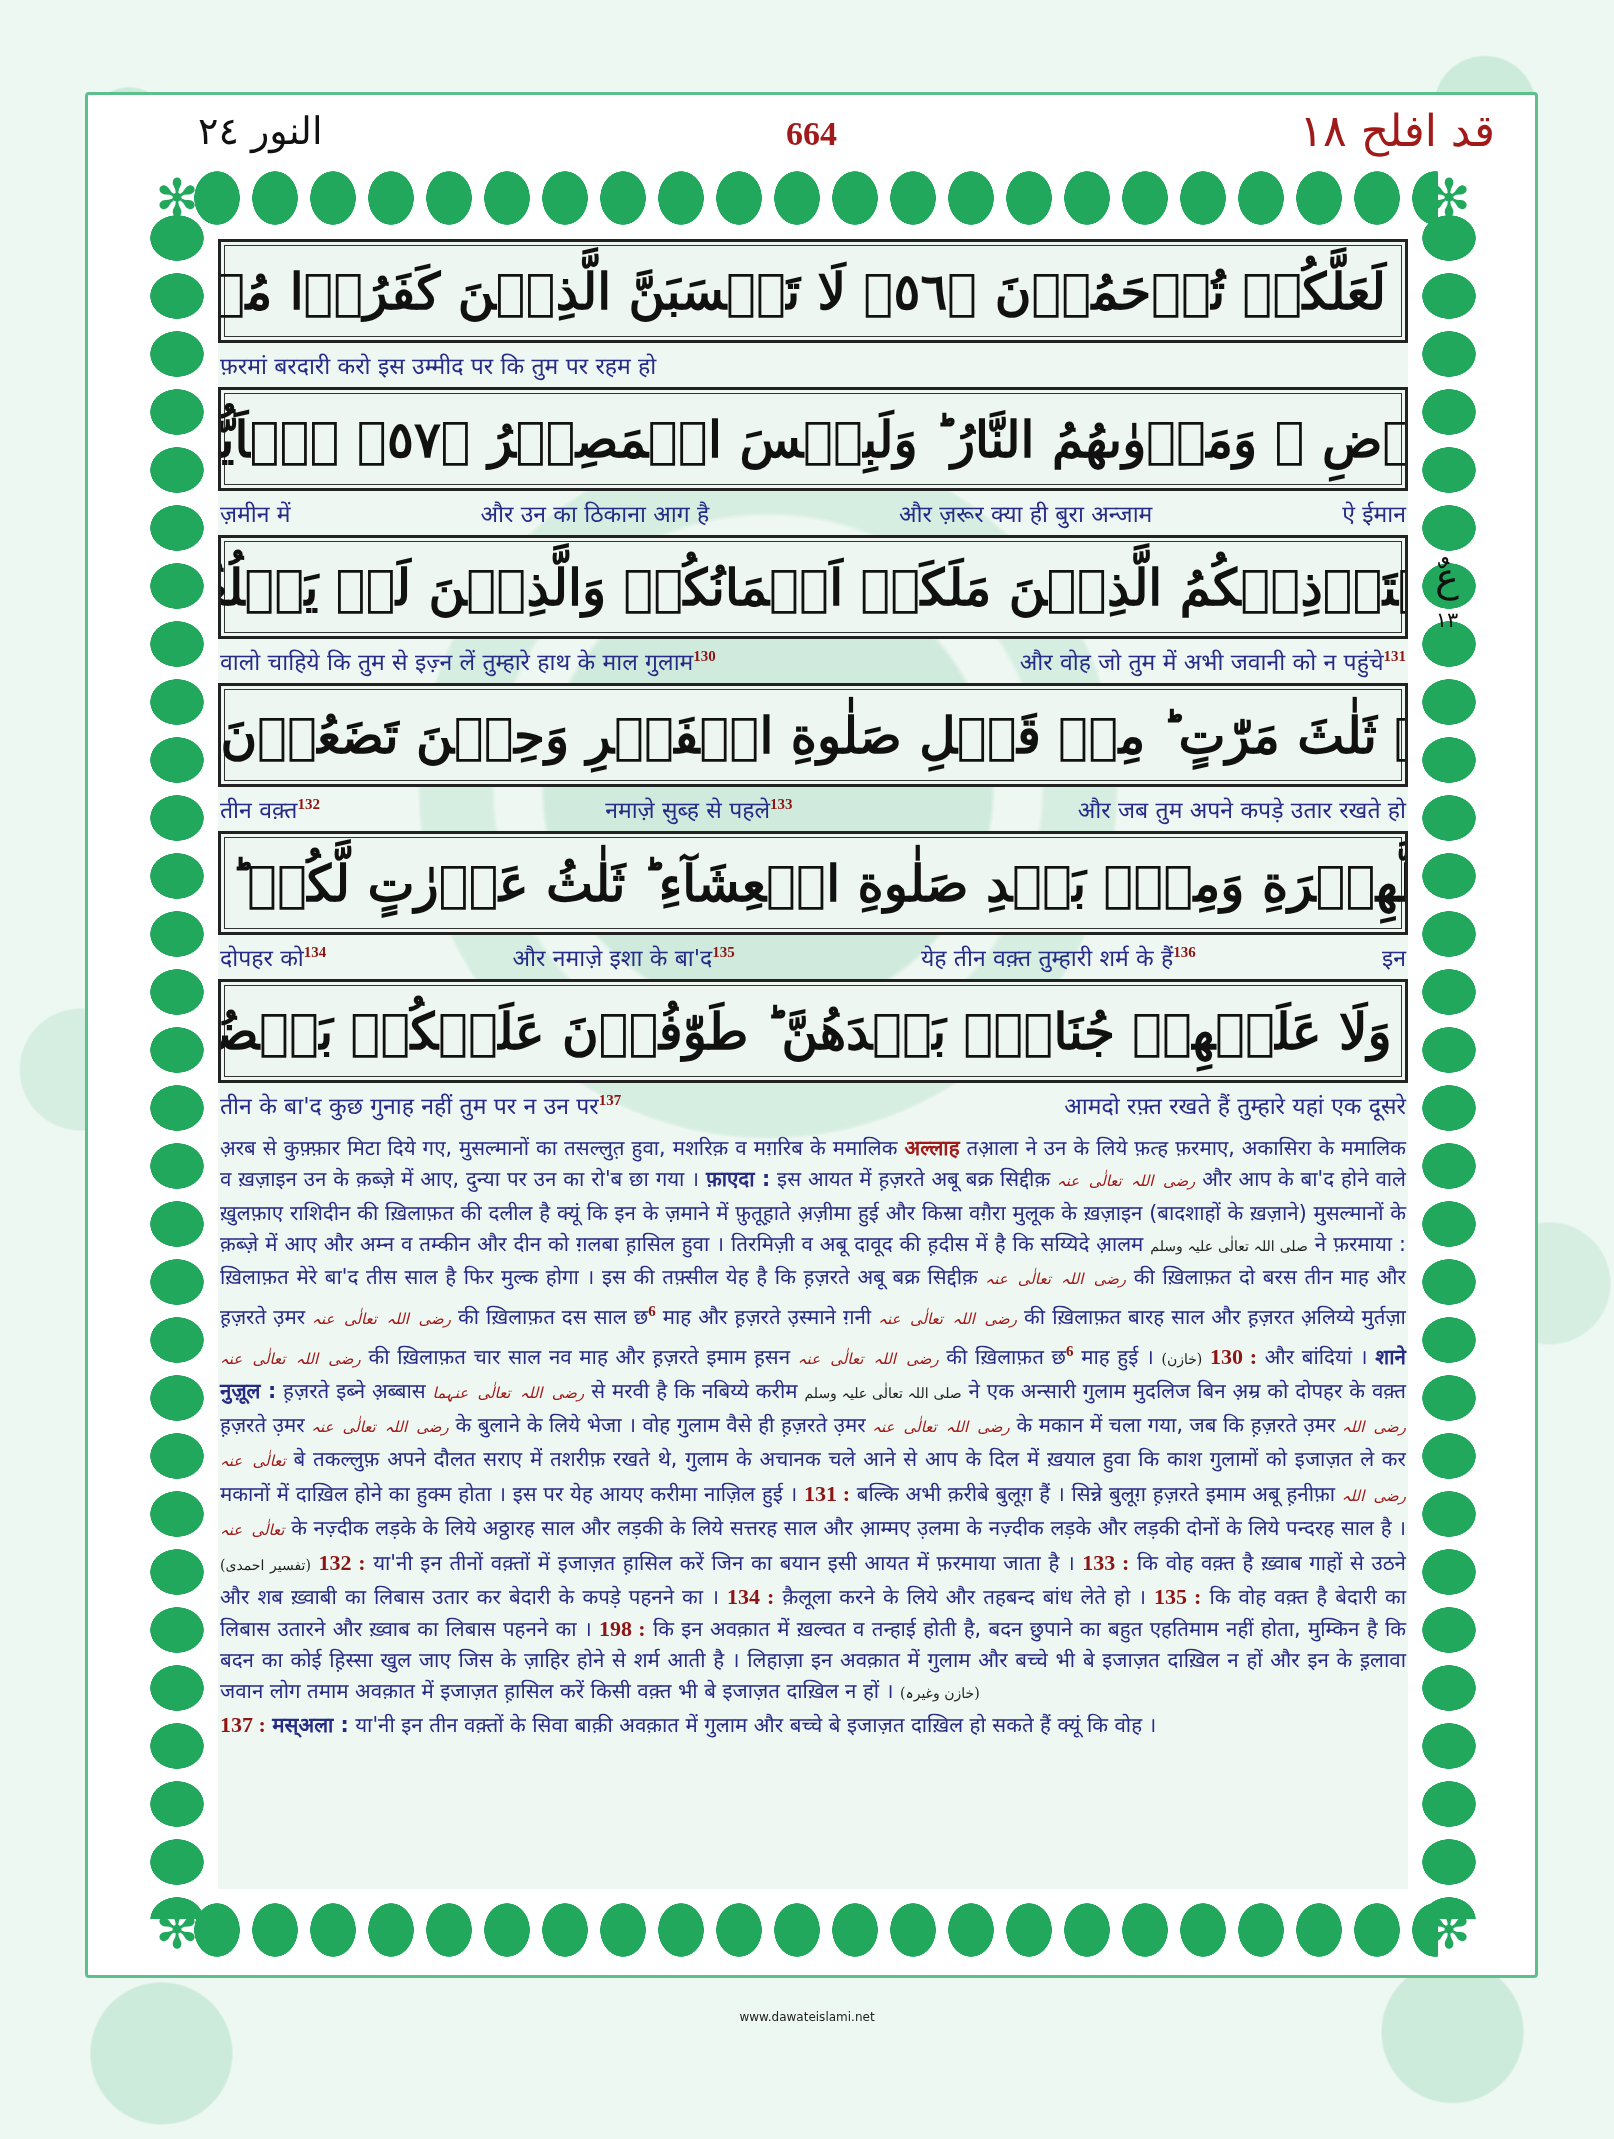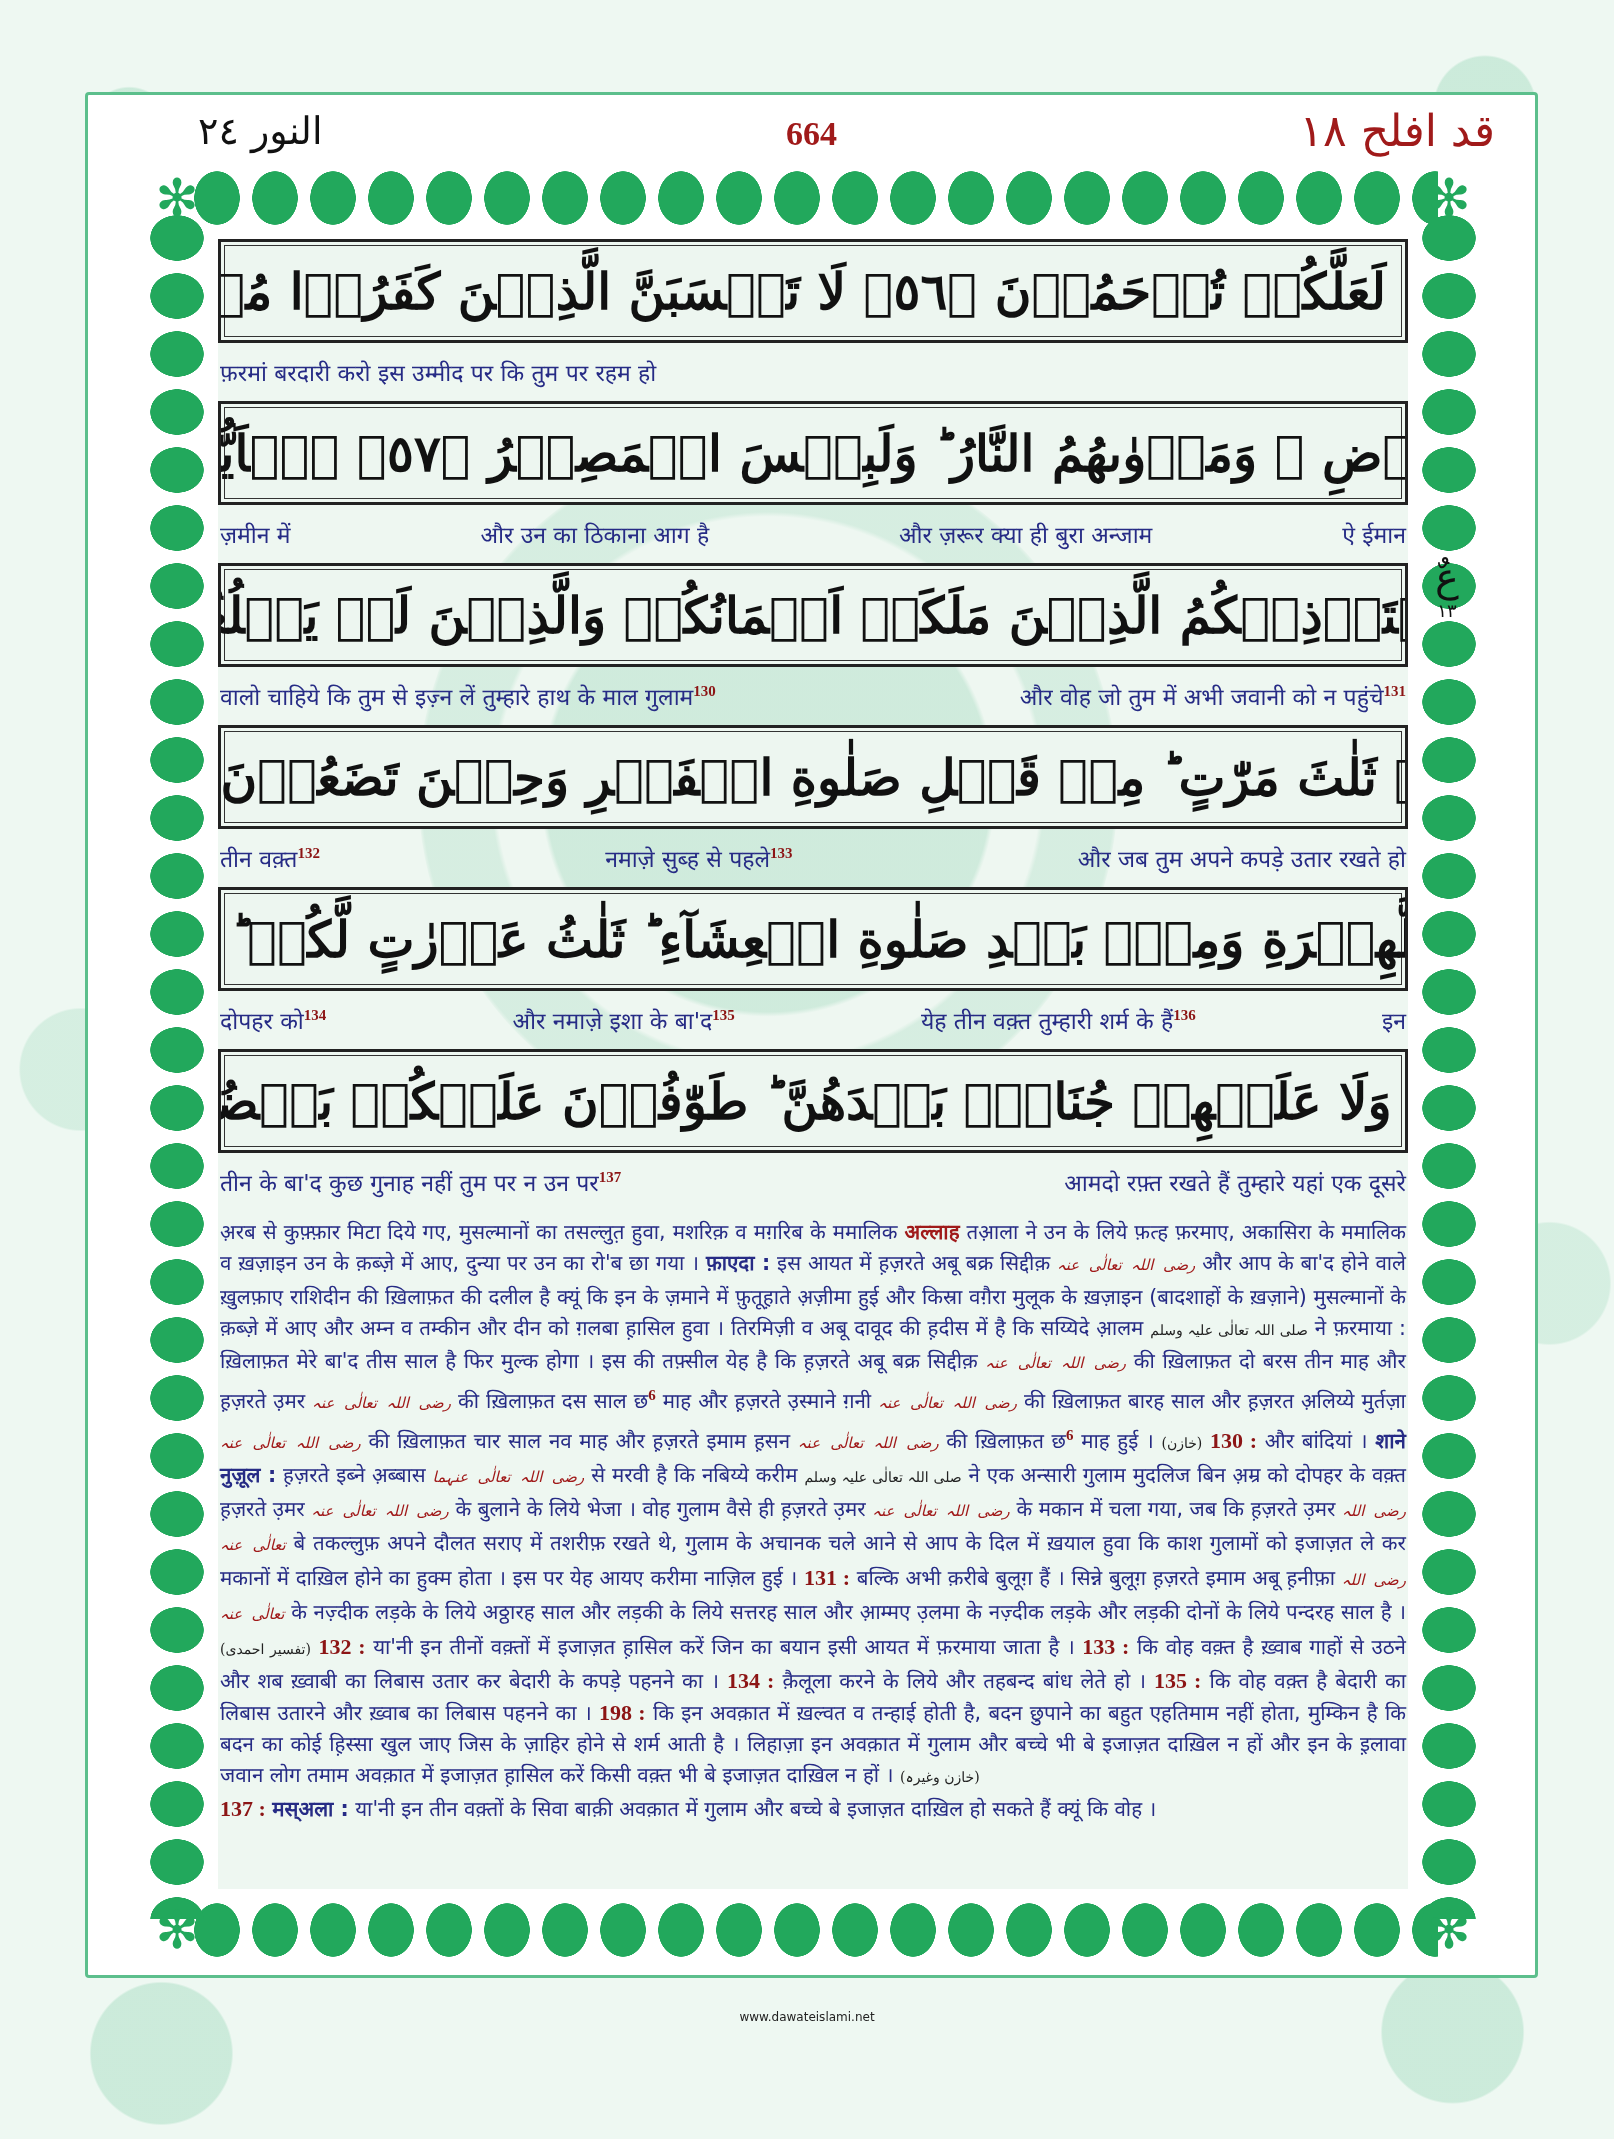--- a/index.html
+++ b/index.html
@@ -60,37 +60,37 @@
     background:radial-gradient(circle,rgba(170,220,195,.45) 0 45%,transparent 46% 55%,rgba(170,220,195,.35) 56% 70%,transparent 71%);}
   .verse{
     position:relative;margin:0 0 0 0;height:98px;border:3px solid #222;background:#edf6f0;
     box-shadow:inset 0 0 0 3px #eef7f1, inset 0 0 0 4px #333;
     display:flex;align-items:center;justify-content:center;
     font-family:"DejaVu Serif",serif;font-size:50px;color:#111;direction:rtl;white-space:nowrap;overflow:hidden;
     font-weight:bold;letter-spacing:1px;
   }
   .trans{
     height:44px;display:flex;justify-content:space-between;align-items:center;
-    font-family:"DejaVu Sans",sans-serif;font-size:23px;color:#262b85;white-space:nowrap;padding:7px 2px;
+    font-family:"DejaVu Sans",sans-serif;font-size:23px;color:#262b85;white-space:nowrap;padding:0 2px;
   }
   .trans sup,.comm sup{color:#8c1515;font-family:"Liberation Serif",serif;font-weight:bold;font-size:15px;}
   .block{position:relative;}
   .comm{
     margin-top:6px;font-family:"DejaVu Sans",sans-serif;font-size:20.5px;line-height:31px;color:#262b85;
     text-align:justify;padding:0 2px;
   }
   .comm .red{color:#a01a1a;font-weight:bold;}
   .comm .num{color:#8c1515;font-weight:bold;font-family:"Liberation Serif",serif;font-size:22px;}
   .comm .bold{font-weight:bold;}
   .comm .ar{color:#a01a1a;font-family:Liberation Mono, monospace;font-size:15px;font-style:italic;}
   .comm .arb{color:#222;font-family:"DejaVu Serif",serif;font-size:14px;}
 
   .ruku{position:absolute;right:6px;top:385px;width:50px;text-align:center;font-family:"DejaVu Serif",serif;color:#111;}
   .ruku .g{font-size:40px;display:block;}
-  .ruku .n{font-size:18px;display:block;}
+  .ruku .n{font-size:21px;display:block;margin-top:8px;}
 
   .footer-title{position:absolute;left:0;right:0;bottom:28px;text-align:center;font-family:"DejaVu Serif",serif;font-size:32px;color:#a01a1a;direction:rtl;}
   .footer-title .num{display:inline-block;padding:0 6px;font-family:"Liberation Sans",sans-serif;font-weight:bold;}
   .site{position:absolute;left:0;right:0;top:2010px;text-align:center;font-family:"DejaVu Sans",sans-serif;font-size:12px;color:#222;}
 </style>
 </head>
 <body>
 
 <div class="bg-swirl"></div>
 

